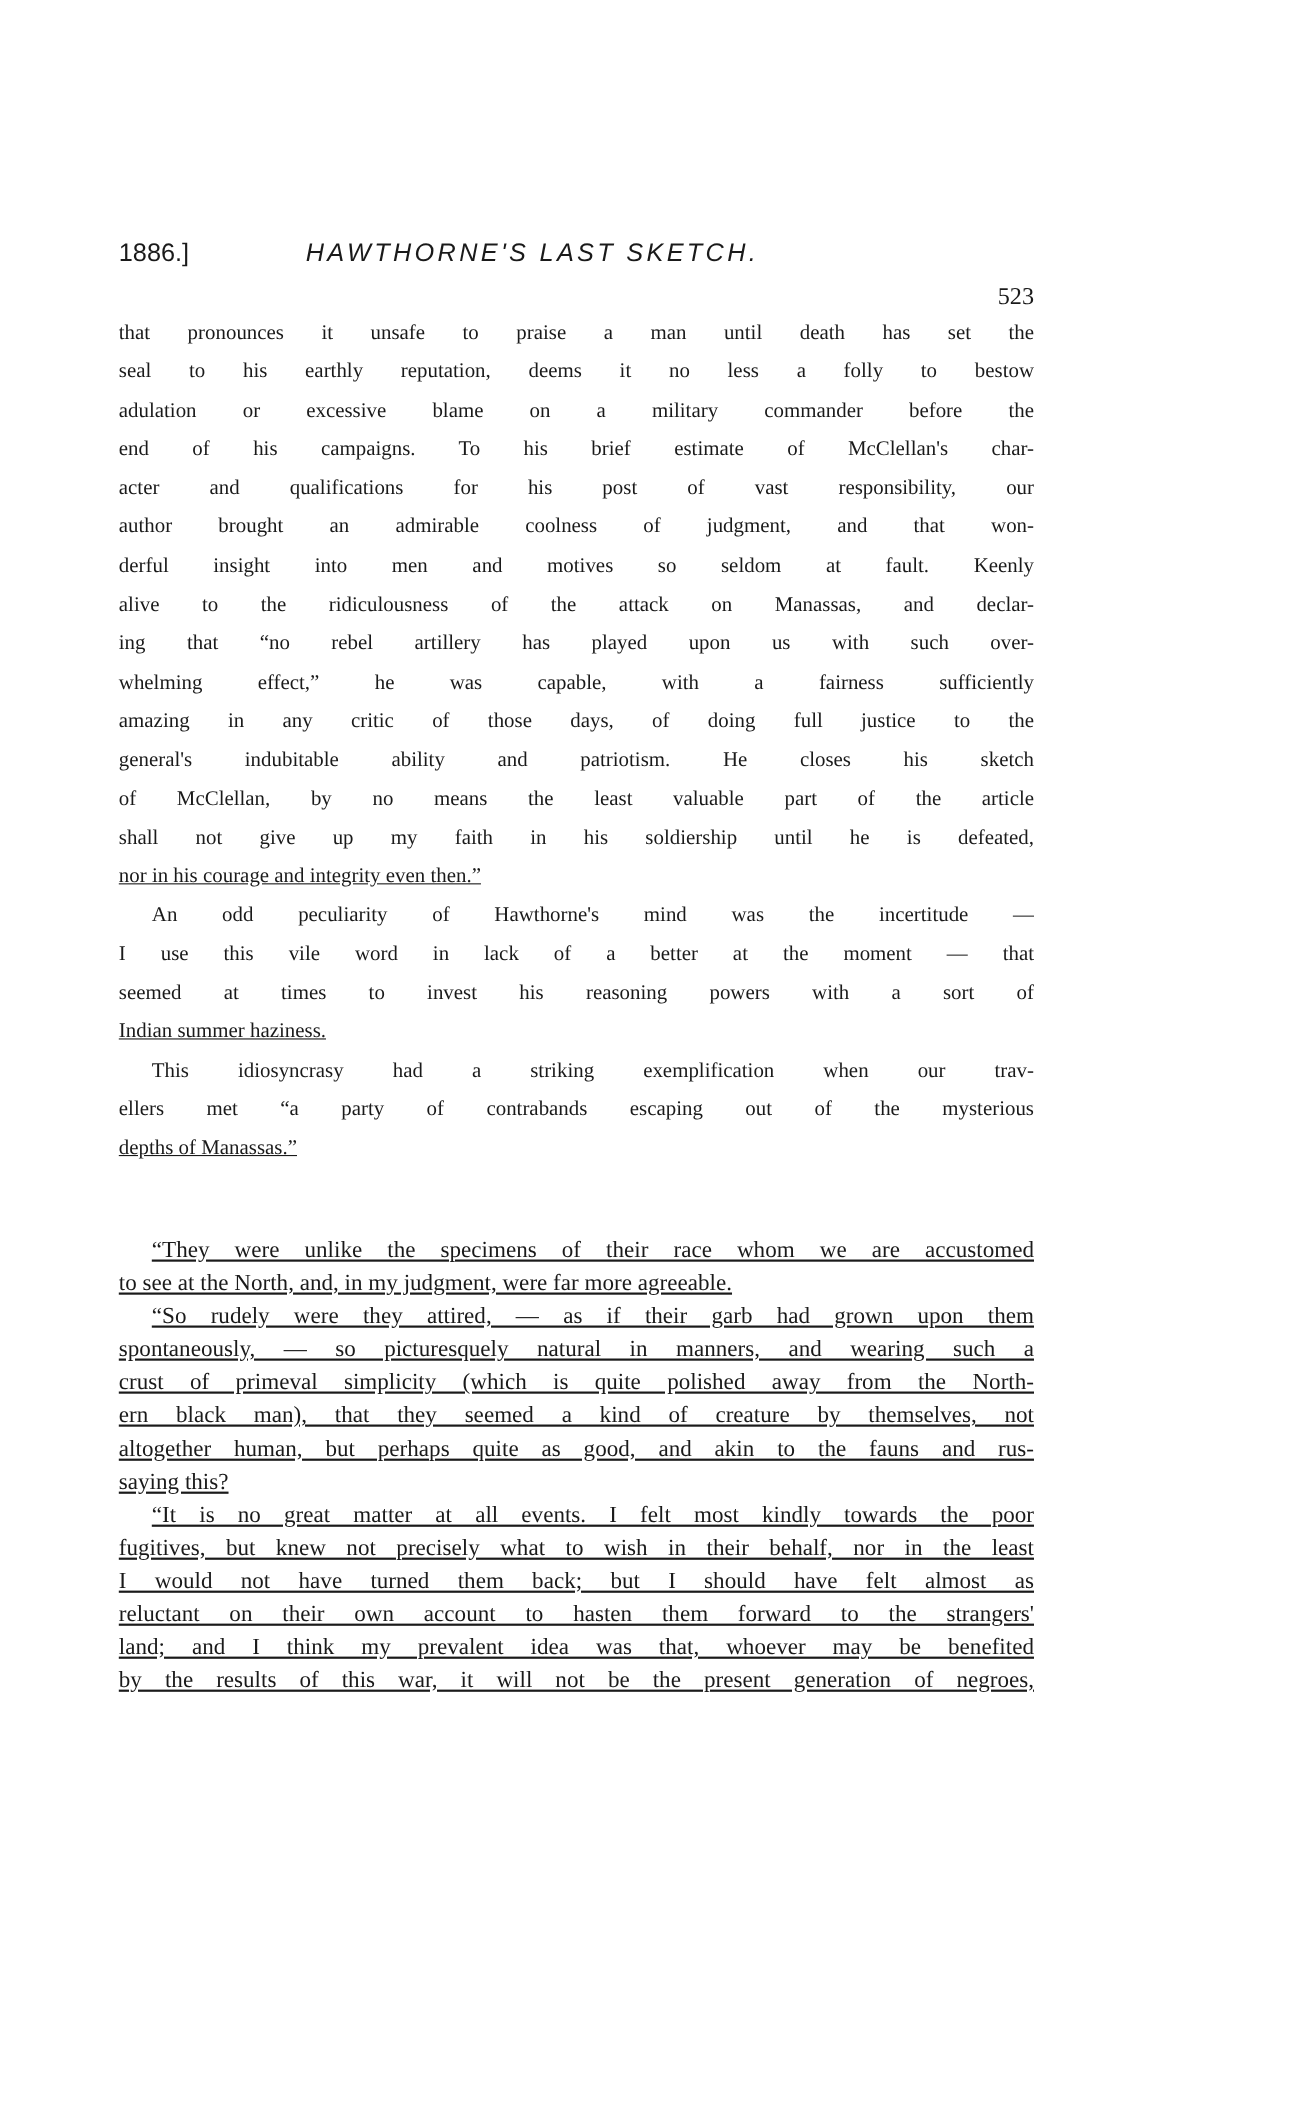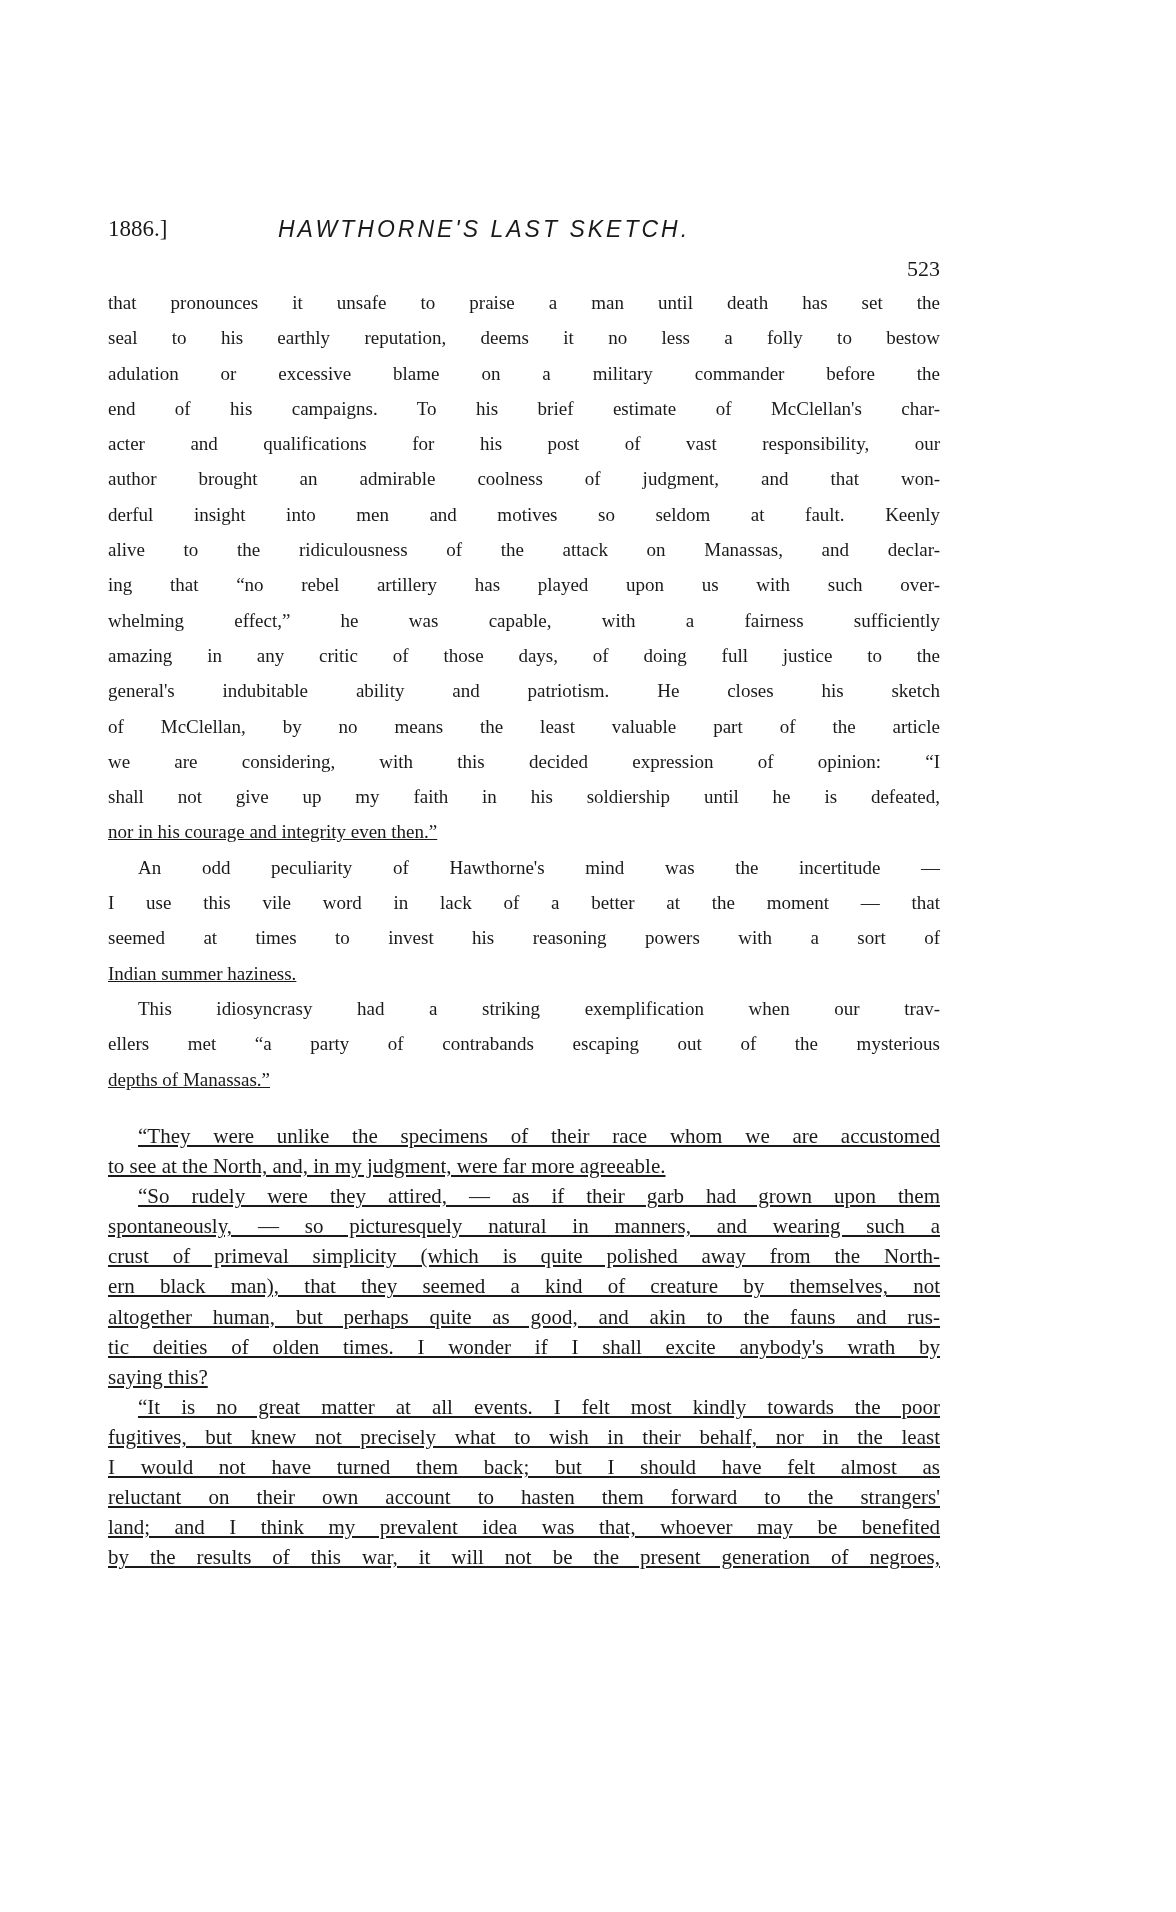--- a/index.html
+++ b/index.html
@@ -1,20 +1,20 @@
 <!DOCTYPE html>
 <html><head>
 <meta charset="utf-8">
 <style>
   html, body { margin: 0; padding: 0; background: #ffffff; }
   body { width: 1176px; height: 1912px; position: relative; overflow: hidden; color: #1a1a1a; }
   .page { position: absolute; left: 0; top: 0; width: 1176px; height: 1912px; }
   .header { position: absolute; top: 212px; left: 108px; width: 832px; height: 34px;
             font-family: "DejaVu Serif", serif; font-size: 22px; }
-  .hdr-year { position: absolute; left: 0; top: 4px; font-family: Liberation Serif, serif; font-size: 23px; }
+  .hdr-year { position: absolute; left: 0; top: 4px; font-family: Liberation Sans, sans-serif; font-size: 23px; }
   .hdr-title { position: absolute; left: 170px; top: 4px; font-family: Liberation Sans, sans-serif;
                font-style: italic; font-size: 23px; letter-spacing: 3px; }
   .hdr-page { position: absolute; right: 0; top: 4px; font-family: "Liberation Serif", serif; font-size: 22px; margin-top: 40px; }
   .body { position: absolute; left: 108px; top: 285px; width: 832px; }
   .line { display: block; white-space: nowrap; text-align: justify; text-align-last: justify;
           font-family: "Liberation Serif", serif; }
   .main .line { font-size: 19px; height: 35.3px; line-height: 35.3px; }
   .main .line.last { text-align-last: left; text-decoration: underline; }
   .main .line.indent { padding-left: 30px; }
   .quote { position: absolute; left: 108px; top: 1121px; width: 832px; }
@@ -39,41 +39,39 @@
     <span class="line">end of his campaigns.  To his brief estimate of McClellan's char-</span>
     <span class="line">acter and qualifications for his post of vast responsibility, our</span>
     <span class="line">author brought an admirable coolness of judgment, and that won-</span>
     <span class="line">derful insight into men and motives so seldom at fault.  Keenly</span>
     <span class="line">alive to the ridiculousness of the attack on Manassas, and declar-</span>
     <span class="line">ing that “no rebel artillery has played upon us with such over-</span>
     <span class="line">whelming effect,” he was capable, with a fairness sufficiently</span>
     <span class="line">amazing in any critic of those days, of doing full justice to the</span>
     <span class="line">general's indubitable ability and patriotism.  He closes his sketch</span>
     <span class="line">of McClellan, by no means the least valuable part of the article</span>
-    <span class="line">we are considering, with this decided expression of opinion: “I</span>
     <span class="line">shall not give up my faith in his soldiership until he is defeated,</span>
     <span class="line last">nor in his courage and integrity even then.”</span>
     <span class="line indent">An odd peculiarity of Hawthorne's mind was the incertitude —</span>
     <span class="line">I use this vile word in lack of a better at the moment — that</span>
     <span class="line">seemed at times to invest his reasoning powers with a sort of</span>
     <span class="line last">Indian summer haziness.</span>
     <span class="line indent">This idiosyncrasy had a striking exemplification when our trav-</span>
     <span class="line">ellers met “a party of contrabands escaping out of the mysterious</span>
     <span class="line last">depths of Manassas.”</span>
   </div>
 
   <div class="quote">
     <span class="line indent">“They were unlike the specimens of their race whom we are accustomed</span>
     <span class="line last">to see at the North, and, in my judgment, were far more agreeable.</span>
     <span class="line indent">“So rudely were they attired, — as if their garb had grown upon them</span>
     <span class="line">spontaneously, — so picturesquely natural in manners, and wearing such a</span>
     <span class="line">crust of primeval simplicity (which is quite polished away from the North-</span>
     <span class="line">ern black man), that they seemed a kind of creature by themselves, not</span>
     <span class="line">altogether human, but perhaps quite as good, and akin to the fauns and rus-</span>
-    <span class="line">tic deities of olden times.  I wonder if I shall excite anybody's wrath by</span>
     <span class="line last">saying this?</span>
     <span class="line indent">“It is no great matter at all events.  I felt most kindly towards the poor</span>
     <span class="line">fugitives, but knew not precisely what to wish in their behalf, nor in the least</span>
     <span class="line">I would not have turned them back; but I should have felt almost as</span>
     <span class="line">reluctant on their own account to hasten them forward to the strangers'</span>
     <span class="line">land; and I think my prevalent idea was that, whoever may be benefited</span>
     <span class="line">by the results of this war, it will not be the present generation of negroes,</span>
   </div>
 </div>
 

